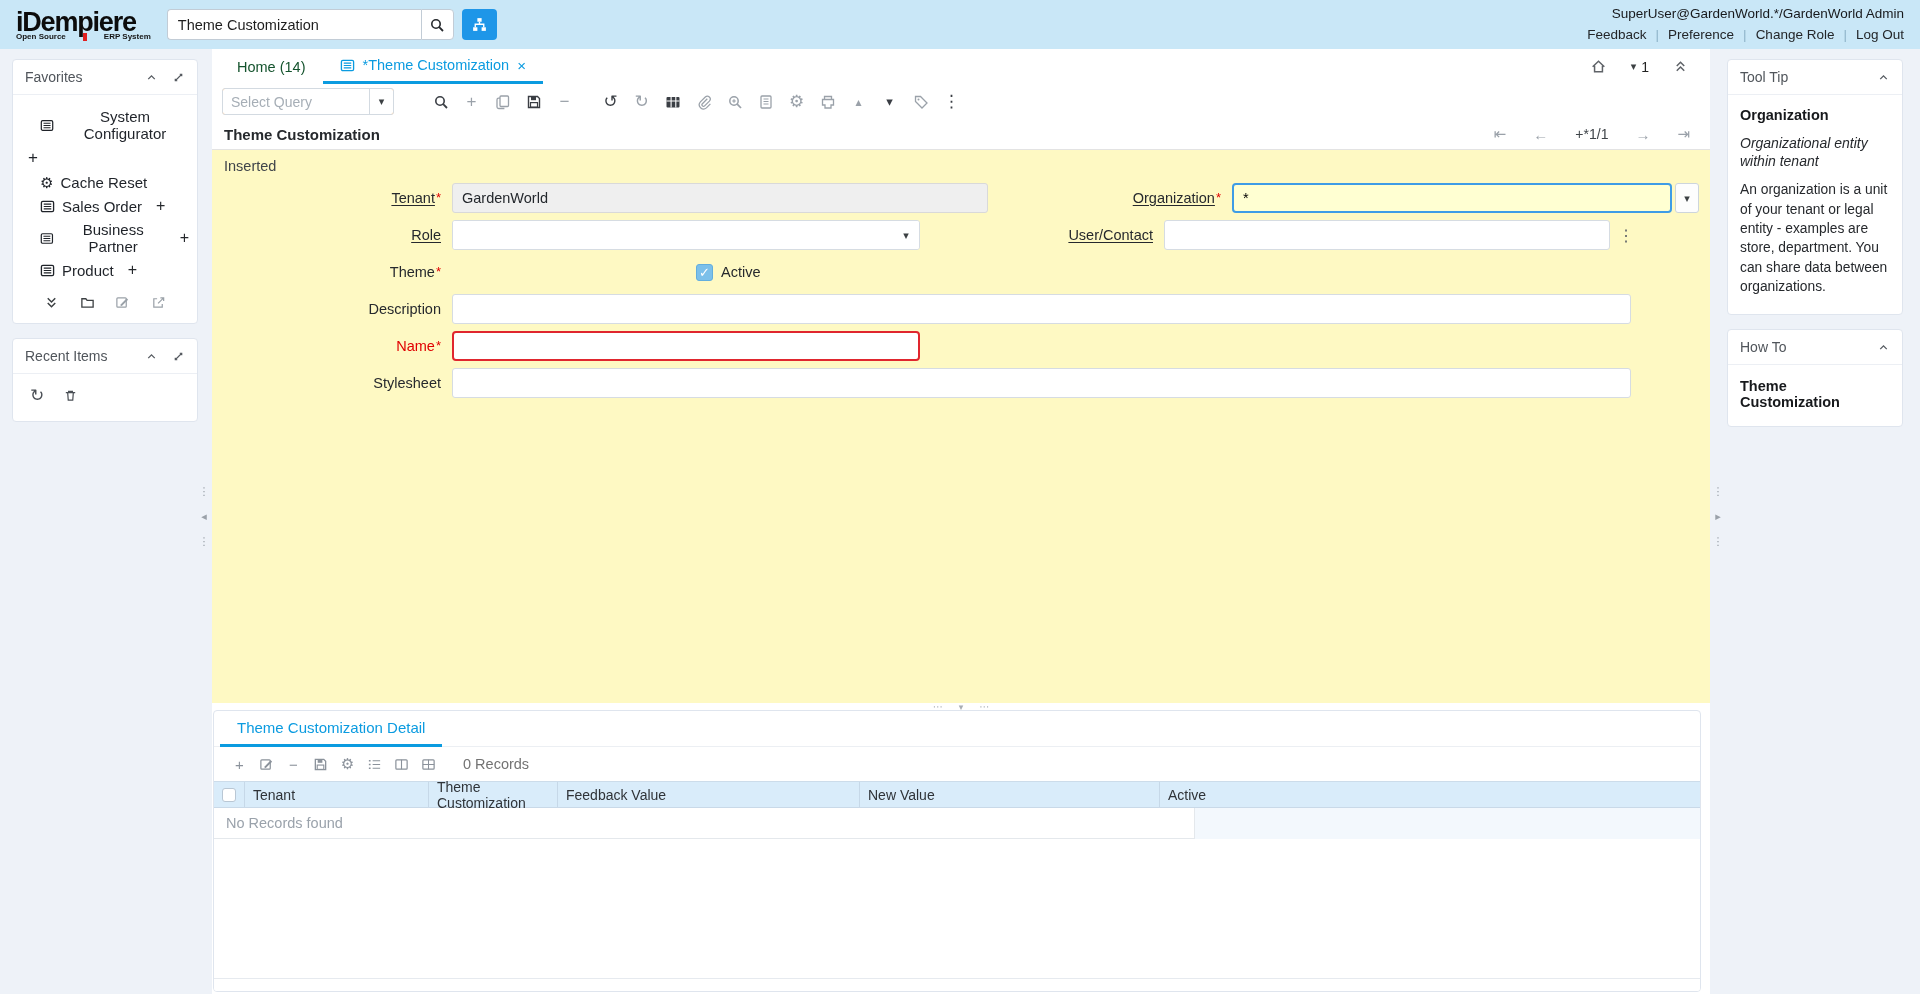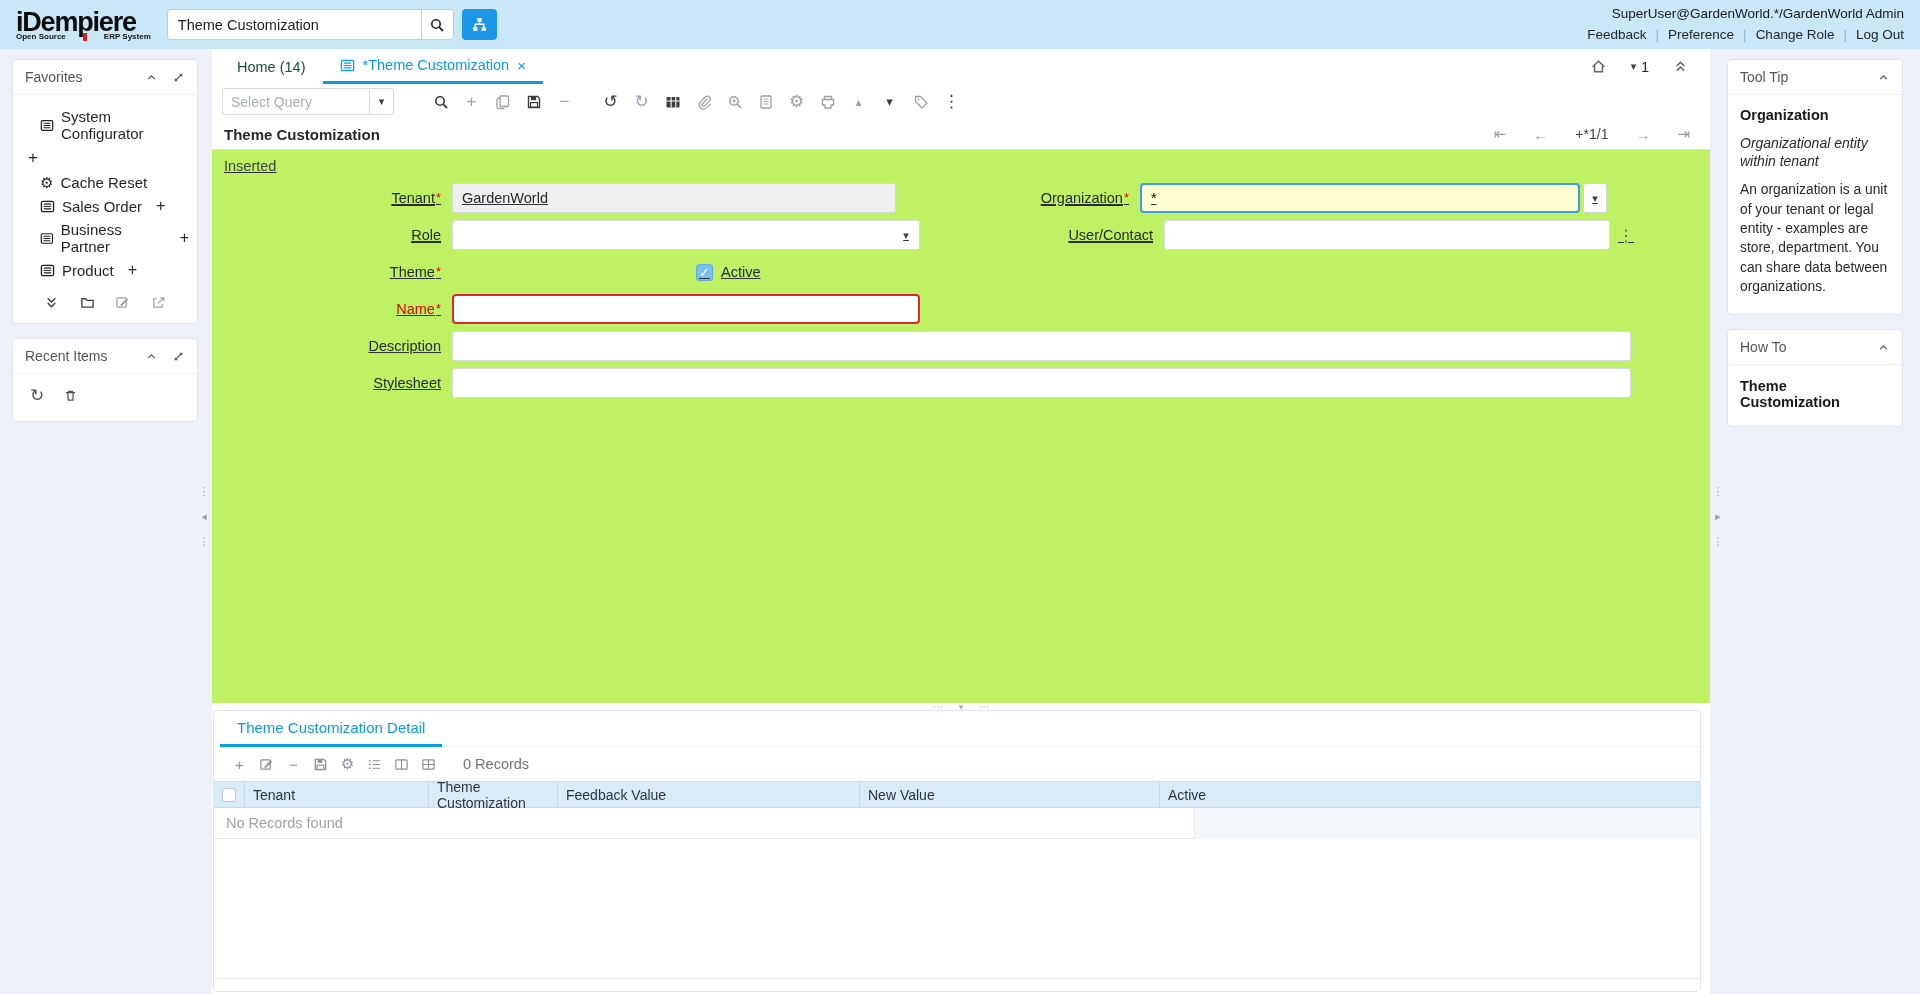--- a/index.html
+++ b/index.html
@@ -34,21 +34,21 @@
   .sep { color:#8fb3c9; }
 
   
   .card { background:#fff; border:1px solid #dfe5ee; border-radius:4px; }
   .phead { display:flex; align-items:center; padding:9px 12px; font-size:14px; color:#50555b;
     border-bottom:1px solid #eceff4; }
   .phead .picons { margin-left:auto; display:flex; align-items:center; gap:14px; color:#555a60; }
   .ic { display:inline-block; vertical-align:middle; }
 
   
-  .sidebar { position:absolute; left:12px; top:59px; width:186px; }
+  .sidebar { position:absolute; left:12px; top:59px; width:186px;text-align:center; }
   .fav-list { list-style:none; padding:10px 0 4px; }
   .fav-list li { display:flex; align-items:center; gap:7px; padding:3px 8px 3px 27px;
     font-size:15px; color:#1f2329; cursor:pointer; }
   .fav-list li.plus-row { padding-left:15px; font-size:17px; }
   .fav-suffix { margin-left:7px; font-size:16px; color:#25282c; }
   .fav-footer { display:flex; justify-content:space-evenly; align-items:center;
     padding:9px 10px 13px; color:#3c4043; }
   .fav-footer .faded { color:#9aa1a8; }
   .recent-card { margin-top:14px; }
   .recent-content { display:flex; align-items:center; gap:19px; padding:13px 17px 17px; color:#4a4f55; }
@@ -77,31 +77,31 @@
   .tbtn.gap { margin-left:15px; }
   .dark { color:#3a3e44; } .lite { color:#9aa1a9; }
 
   .titlerow { height:31px; display:flex; align-items:center; padding:0 12px; border-bottom:1px solid #e3e3e3; }
   .wtitle { font-weight:bold; font-size:15px; color:#26292d; }
   .recnav { margin-left:auto; display:flex; align-items:center; gap:27px; color:#9aa1a9;
     font-size:15px; padding-right:8px; }
   .recnav .navbtn { background:none; border:none; color:#9aa1a9; font-size:15px; }
   .recnav .pos { color:#3f4449; font-size:14px; }
 
-  .formarea { background:#bef264; height:553px;text-decoration:underline; }
+  .formarea { background:#fef9c3; height:553px; }
   .statusline { padding:8px 12px 2px; font-size:14.5px; color:#3f4449; }
   .frow { display:flex; align-items:center; height:30px; margin:7px 0; }
   .lab { width:240px; flex:none; text-align:right; padding-right:11px; font-size:14.5px; color:#26292d; }
   .rlab { width:244px; flex:none; text-align:right; padding-right:11px; font-size:14.5px; color:#26292d; }
   .uline { text-decoration:underline; text-underline-offset:2px; cursor:pointer; }
   .req { color:#e00000; font-size:13px; vertical-align:top; margin-left:1px; }
   .redlab { color:#e00000; }
   .inp { height:30px; border:1px solid #d6dce2; border-radius:3px; background:#fff;
     padding:0 9px; font-size:14.5px; color:#24282d; outline:none; }
-  .w-l { width:444px; } .wide { width:1179px; }
+  .w-l { width:536px; } .wide { width:1179px; }
   .readonly { background:#efefef; border-color:#d9d9d9; }
   .combo { display:flex; width:468px; height:30px; border:1px solid #d6dce2; border-radius:3px;
     background:#fff; overflow:hidden; }
   .combo input { flex:1; border:none; outline:none; padding:0 9px; font-size:14.5px; min-width:0; }
   .combo .cbtn { width:26px; border:none; background:#fff; font-size:11px; color:#3c4043; }
   .orgwrap { display:flex; align-items:center; gap:3px; }
   .yellow { width:440px; height:30px; background:#ffffd2; border:2px solid #3e9ce6;
     border-radius:4px; padding:0 9px; font-size:14.5px; outline:none; }
   .dropbtn { width:24px; height:30px; border:1px solid #cdd5dc; background:#fdfdfd;
     border-radius:3px; font-size:11px; color:#3c4043; }
@@ -542,31 +542,31 @@
         <span>Theme</span><span class="req">*</span>
       </div>
       <div class="rlab"></div>
       <span class="chk">
         <span>✓</span>
       </span>
       <span class="chklabel">Active</span>
     </div>
 
     <div class="frow">
+      <div class="lab">
+        <span>Description</span>
+      </div>
+      <input class="inp wide" value="" style="">
+    </div>
+
+    <div class="frow">
       <div class="lab redlab">
         <span>Name</span><span class="req">*</span>
       </div>
       <input class="inp redb" value="" style="">
-    </div>
-
-    <div class="frow">
-      <div class="lab">
-        <span>Description</span>
-      </div>
-      <input class="inp wide" value="" style="">
     </div>
 
     <div class="frow">
       <div class="lab">
         <span>Stylesheet</span>
       </div>
       <input class="inp wide" value="" style="">
     </div>
   </div>
 

